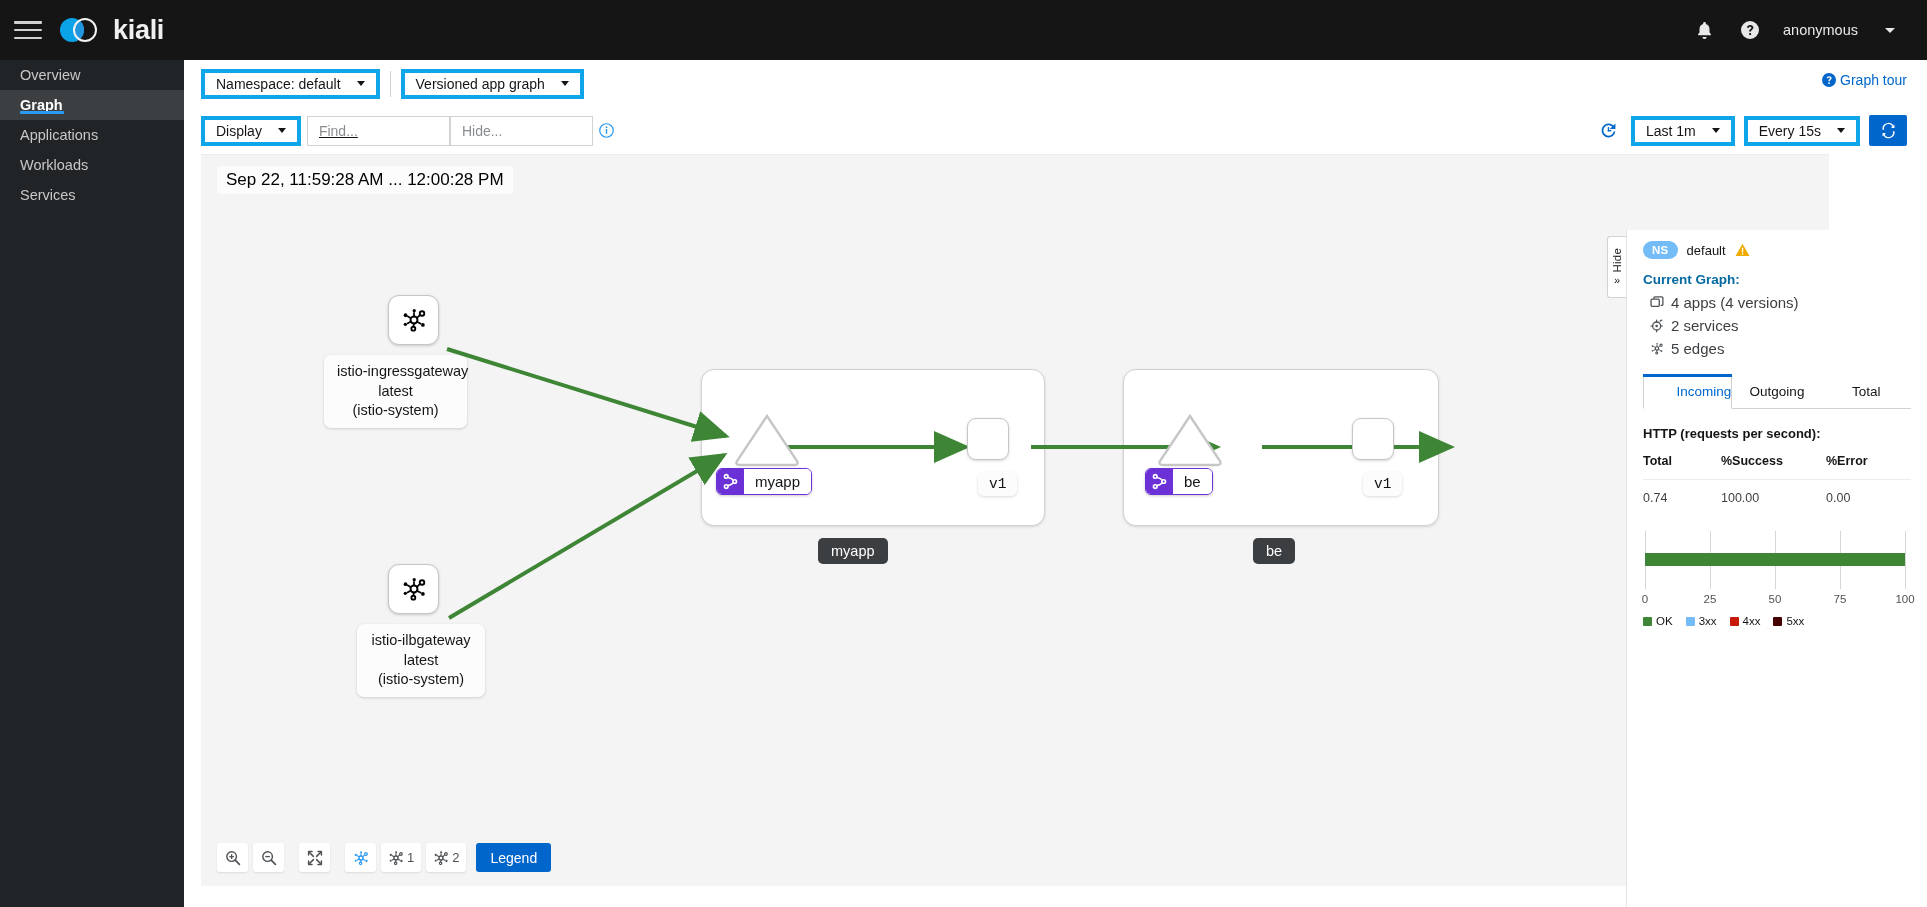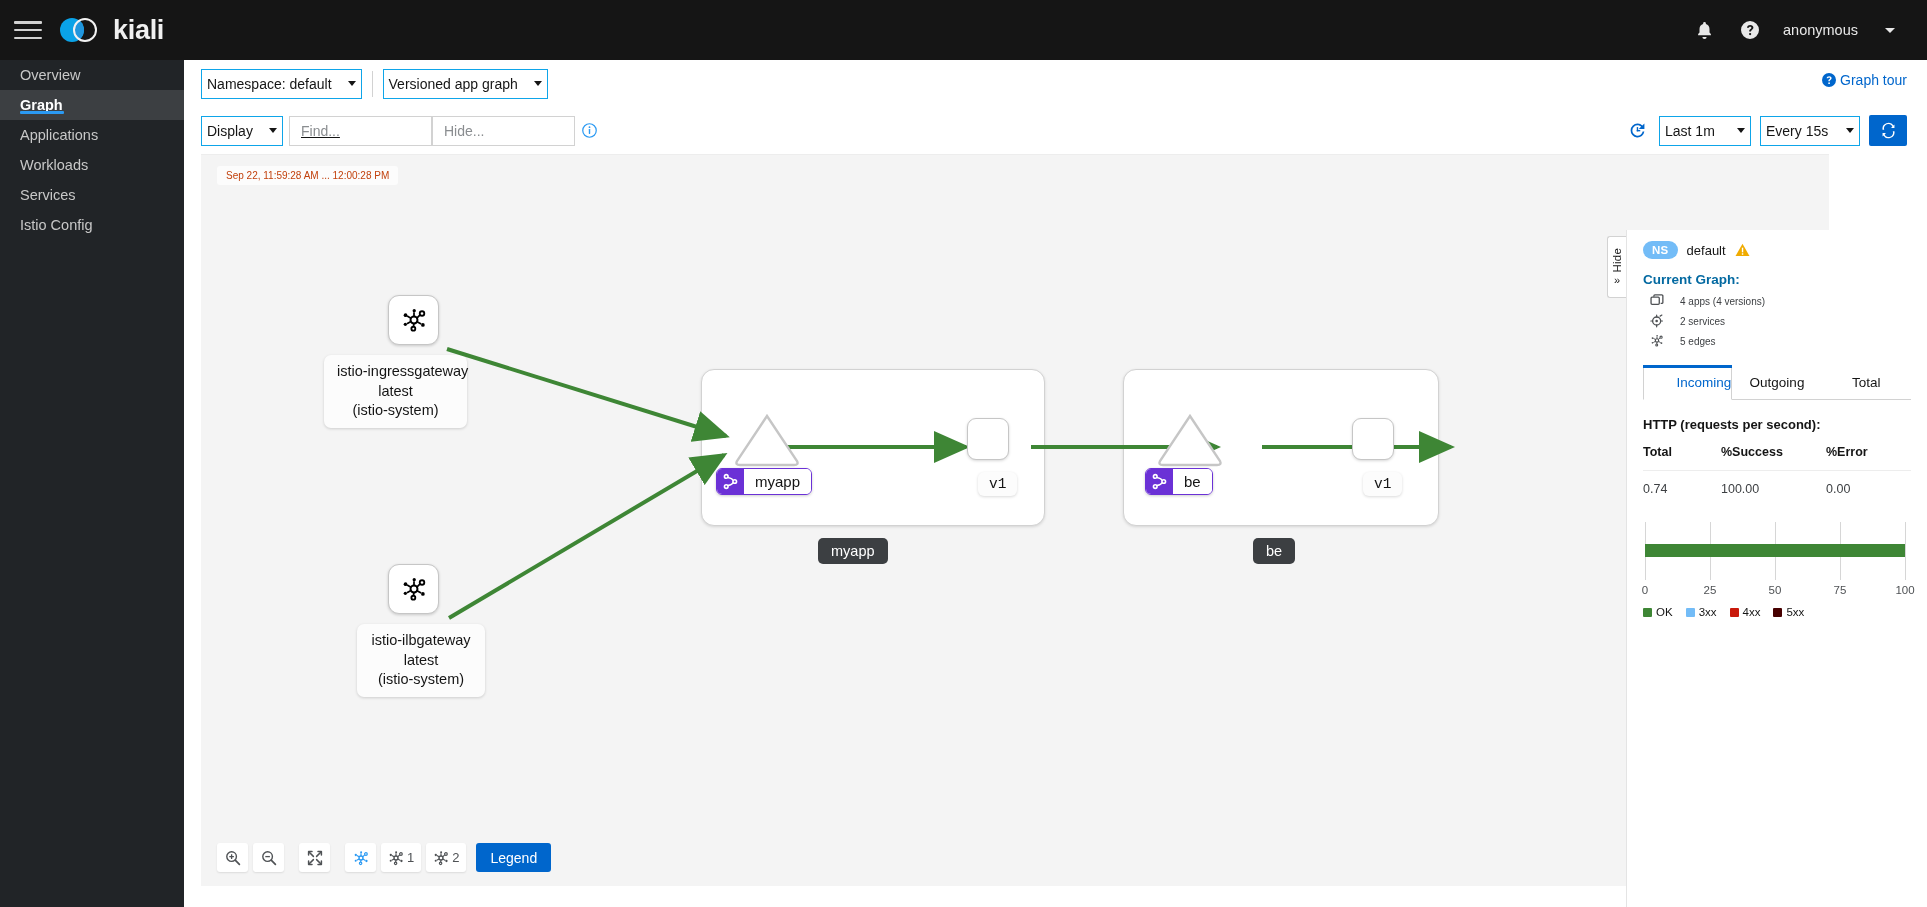--- a/index.html
+++ b/index.html
@@ -108,23 +108,23 @@
   .toolbar-row1 {
     position: relative; height: 47px;
     display: flex; align-items: center; padding-left: 17px;
   }
   .toolbar-row2 {
     position: relative; height: 47px;
     display: flex; align-items: center; padding-left: 17px;
   }
 
   .pf-select {
-    height: 30px; border: 1px solid #0ea5e9; background: #fff;
+    height: 30px; border: 4px solid #0ea5e9; background: #fff;
     display: flex; align-items: center; justify-content: space-between;
-    padding: 0 5px; font-size: 14px; color: #151515;
+    padding: 0 11px; font-size: 14px; color: #151515;
     cursor: pointer; gap: 16px; white-space: nowrap;
   }
   .pf-select .caret {
     width: 0; height: 0;
     border-left: 4.5px solid transparent;
     border-right: 4.5px solid transparent;
     border-top: 5.5px solid #151515;
   }
   .tb-divider {
     width: 1px; height: 26px; background: #d2d2d2; margin: 0 10px;
@@ -167,21 +167,21 @@
     width: 1628px; height: 732px;
     background: #f4f4f4;
     border-top: 1px solid #ededed;
   }
   .graph-canvas {
     position: absolute; inset: 0; overflow: hidden;
   }
   .timestamp-chip {
     position: absolute; left: 16px; top: 11px;
     background: #fcfcfc; border-radius: 3px;
-    padding: 4px 9px; font-size: 10px; color: #c2410c;
+    padding: 4px 9px; font-size: 17px; color: #000000;
     white-space: nowrap; z-index: 6;
   }
 
   
   .gnode { position: absolute; z-index: 5; }
   .gw-box {
     width: 51px; height: 50px; border-radius: 11px;
     background: #fff; border: 1.6px solid #c6c6c6;
     box-shadow: 0 1px 3px rgba(0,0,0,0.18);
     display: flex; align-items: center; justify-content: center;
@@ -282,22 +282,22 @@
     background: #73bcf7; color: #fff; border-radius: 30px;
     padding: 3px 9px; font-size: 11.5px; font-weight: 600;
     letter-spacing: 0.3px;
   }
   .ns-name { font-size: 13px; color: #151515; }
   .sp-section-title {
     font-size: 13.5px; font-weight: 700; color: #0369a1;
     margin-bottom: 7px;
   }
   .sp-stat {
-    display: flex; align-items: center; gap: 16px;
-    font-size: 10px; color: #3c3f42; margin-bottom: 6px;
+    display: flex; align-items: center; gap: 7px;
+    font-size: 15px; color: #3c3f42; margin-bottom: 6px;
     padding-left: 6px;
   }
   .sp-stat .ico { width: 15px; display: flex; justify-content: center; }
 
   .sp-tabs {
     display: flex; margin-top: 17px;
     border-bottom: 1px solid #d2d2d2;
   }
   .sp-tab {
     flex: 1; text-align: center; padding: 9px 0;
@@ -401,23 +401,20 @@
     <span class="nav-underline"></span>
   </div>
   <div class="nav-item">
     <span>Applications</span>
   </div>
   <div class="nav-item">
     <span>Workloads</span>
   </div>
   <div class="nav-item">
     <span>Services</span>
-  </div>
-  <div class="nav-item">
-    <span>Istio Config</span>
   </div>
 </div>
 
 <div class="content">
 
   <div class="toolbar-row1">
     <div class="pf-select" style="min-width:160px;">
       <span>Namespace: default</span>
       <span class="caret"></span>
     </div>

